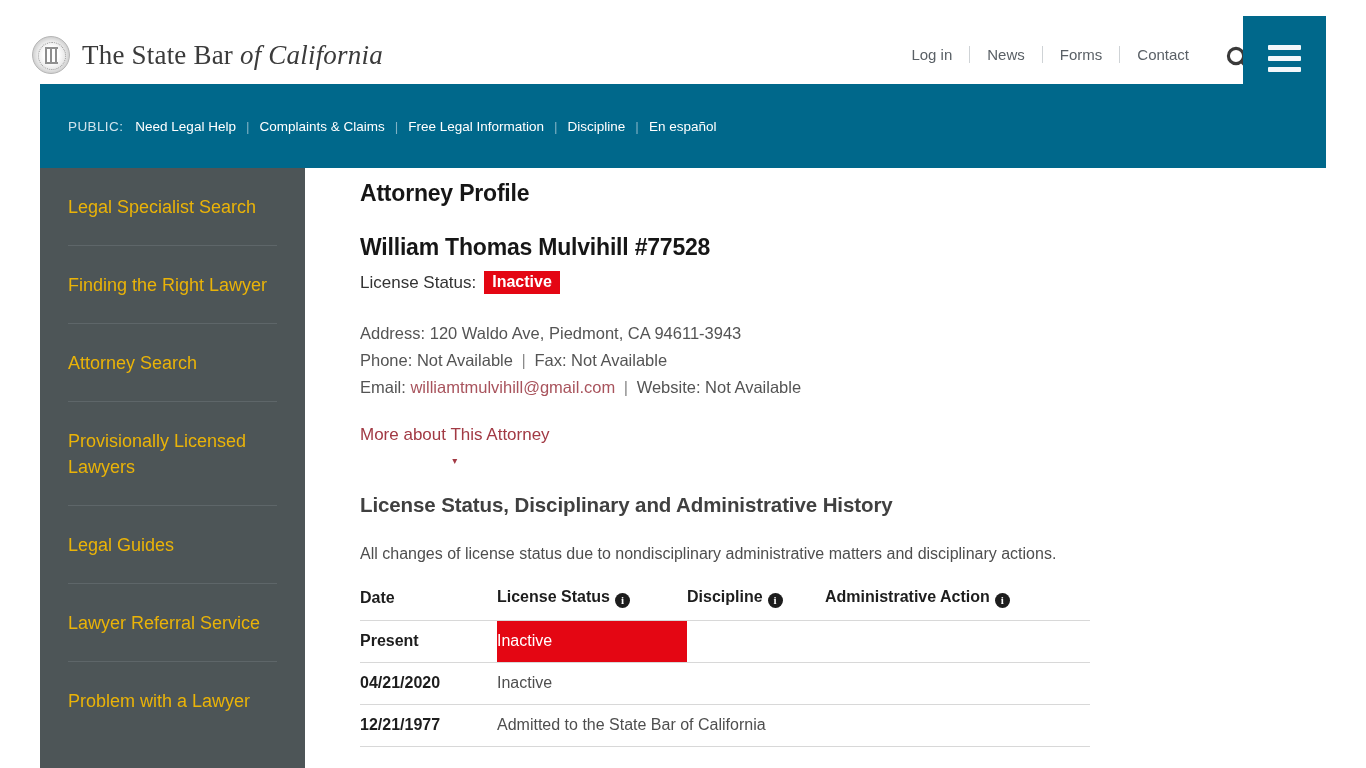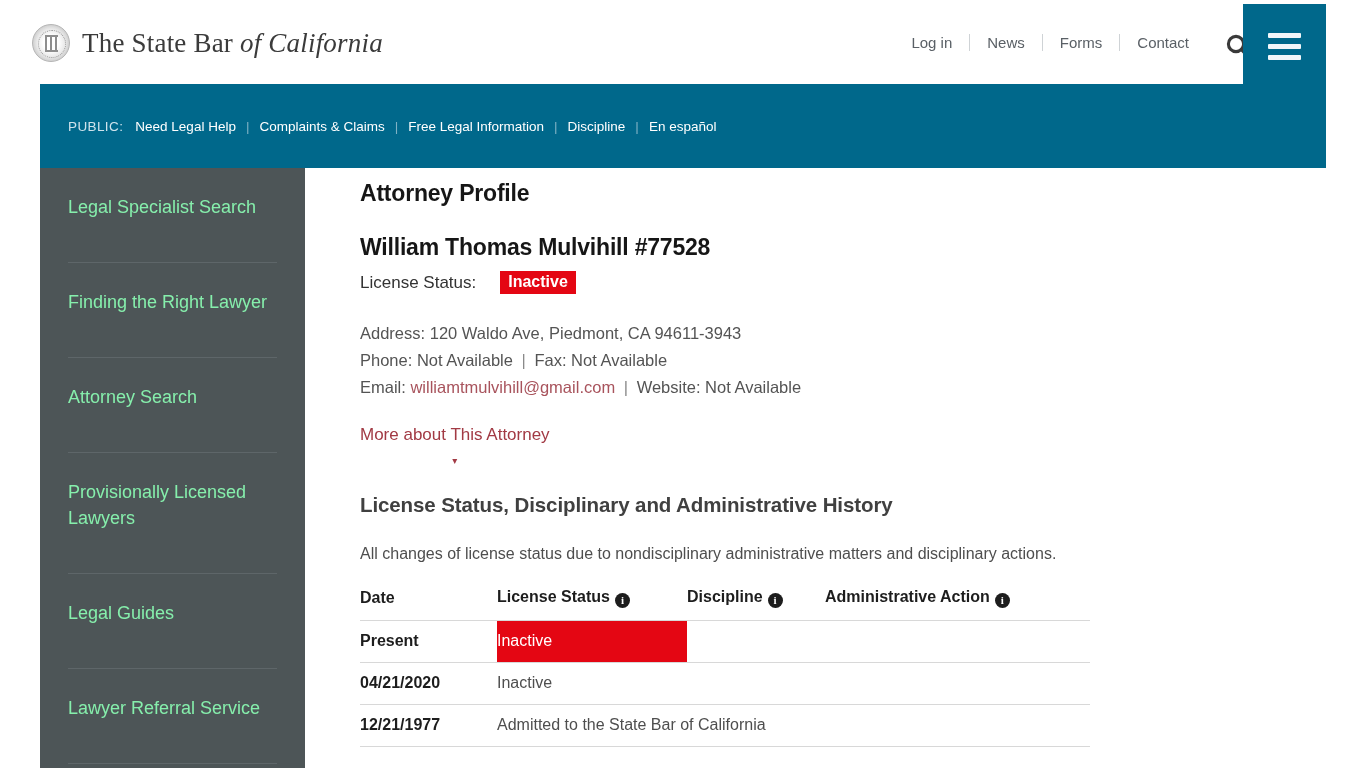--- a/index.html
+++ b/index.html
@@ -9,21 +9,21 @@
     width: 1366px; height: 768px;
     overflow: hidden;
     background: #ffffff;
     font-family: "Liberation Sans", sans-serif;
   }
 
   .page { position: relative; width: 1366px; height: 768px; background: #fff; }
 
   
   .top-header {
-    position: absolute; left: 0; top: 4px; width: 1366px; height: 84px;
+    position: absolute; left: 0; top: 16px; width: 1366px; height: 84px;
     background: #ffffff;
   }
   .brand {
     position: absolute; left: 32px; top: 20px;
     display: flex; align-items: center; gap: 12px;
   }
   .seal {
     width: 38px; height: 38px; border-radius: 50%;
     background: radial-gradient(circle at 50% 50%, #ffffff 0%, #ffffff 30%, #e9e9e9 55%, #cfcfcf 72%, #b8b8b8 88%, #9e9e9e 100%);
     border: 1px solid #b5b5b5;
@@ -84,23 +84,23 @@
   .public-nav a { color: #ffffff; text-decoration: none; white-space: nowrap; }
   .pn-sep { color: #7fb2c5; margin: 0 10px; }
 
   
   .sidebar {
     position: absolute; left: 40px; top: 168px; width: 265px; height: 600px;
     background: #4d5557;
     padding: 0 0 0 0;
   }
   .side-item {
-    margin: 0 28px; padding: 26px 0 42px 0;
+    margin: 0 28px; padding: 26px 0 25px 0;
     border-bottom: 1px solid #5e6669;
-    color: #86efac; font-size: 18px; line-height: 26px;
+    color: #eab308; font-size: 18px; line-height: 26px;
     cursor: pointer;
   }
   .side-item:last-child { border-bottom: none; }
 
   
   .main {
     position: absolute; left: 360px; top: 168px; width: 760px;
   }
 
   .gt-widget {
@@ -119,21 +119,21 @@
   h1.page-title {
     font-size: 23px; font-weight: bold; color: #161616;
     margin: 12px 0 0 0; letter-spacing: -.2px;
   }
   h2.atty-name {
     font-size: 23px; font-weight: bold; color: #161616;
     margin: 27px 0 0 0; letter-spacing: -.2px;
   }
   .lic-line {
     margin-top: 10px; font-size: 17px; color: #333;
-    display: flex; align-items: center; gap: 24px;
+    display: flex; align-items: center; gap: 8px;
   }
   .badge-inactive {
     background: #e40613; color: #fff; font-weight: bold; font-size: 16px;
     padding: 2px 8px 3px 8px; display: inline-block; line-height: 18px;
   }
 
   .contact { margin-top: 26px; font-size: 16.5px; color: #545454; line-height: 27px; }
   .contact .sep { color: #8a8a8a; padding: 0 4px; }
   .email-link { color: #a8535c; text-decoration: none; }
 

